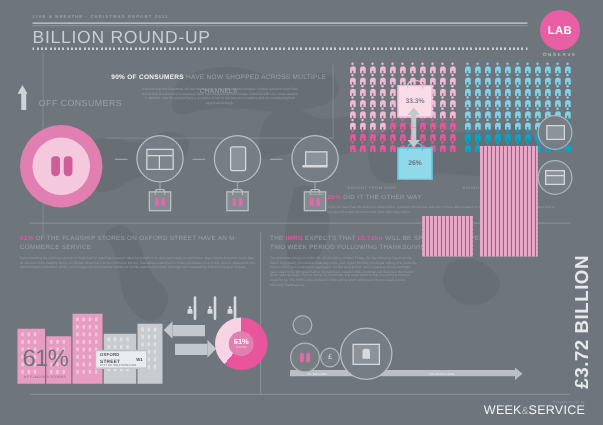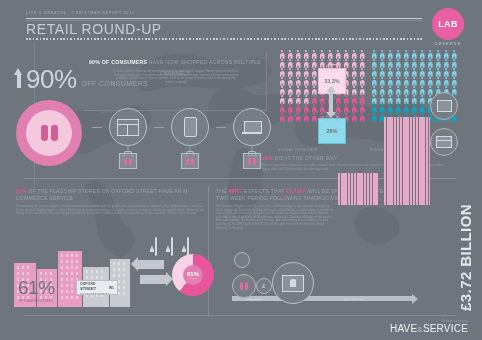--- a/index.html
+++ b/index.html
@@ -201,41 +201,40 @@
       <path d="M236 150 q14-6 22 8 8 14 4 30 -4 18-16 26 -12 8-16-8 -4-20 0-34 4-16 6-22z"></path>
       <path d="M300 110 q24-16 50-8 24 8 42 0 20-8 34 6 12 14-6 24 -24 12-48 8 -28-4-48 4 -22 8-28-10 -4-18 4-24z"></path>
       <path d="M360 210 q20-8 34 6 12 14-2 24 -16 10-30-2 -14-12-2-28z"></path>
       <path d="M150 60 q30-12 56-2 22 8 40 2 18-6 24 6 6 12-12 18 -26 8-52 4 -30-4-52 2 -20 6-16-12 2-14 12-18z"></path>
     </g>
   </svg>
 
   <div class="kicker">LIVE &amp; BREATHE  ·  CHRISTMAS REPORT 2011</div>
   <div class="rule-top"></div>
   <div class="rule-top2"></div>
-  <div class="title">RETAIL ROUND-UP</div>
+  <div class="title">BILLION ROUND-UP</div>
   <div class="dots"></div>
 
   <div class="logo">
     <div class="disc">
       <span>LAB</span>
     </div>
     <div class="sub">OBSERVE</div>
   </div>
 
   <div class="vline"></div>
 
   <div class="p1-box"></div>
   <div class="p1-head">
     <span class="b">90% OF CONSUMERS</span><span class="n"> HAVE NOW SHOPPED ACROSS MULTIPLE CHANNELS</span>
   </div>
   <div class="p1-body">It seems that this Christmas will see the majority of the multichannel shopper. Recent research from ParC shows that 90 percent of consumers have now shopped across multiple channels with one in two wanting in addition, over 60 percent have a 'portfolio' of two to five favoured retailers and are considering their spend accordingly.</div>
 
   <div class="big90">
     <span class="arrow-up"></span>
-    <span class="num">90%</span>
     <span class="cap">OFF CONSUMERS</span>
   </div>
 
   <div class="ring">
     <div class="inner">
       <div class="ff">
           <i></i>
           <i></i>
         </div>
     </div>
@@ -664,15 +663,15 @@
   <div class="smnode" style="left:256px;top:278px;width:14px;height:14px;">
       <span class="gbp">£</span>
     </div>
   <div class="bignode">
       <span class="mon2"></span>
     </div>
 
   <div class="foot-rule"></div>
   <div class="brought">Brought to you by</div>
   <div class="lb">
-    <span>HAVE</span><span class="amp">&amp;</span><span>SERVICE</span>
+    <span>WEEK</span><span class="amp">&amp;</span><span>SERVICE</span>
   </div>
 </div>
 
 </body></html>

